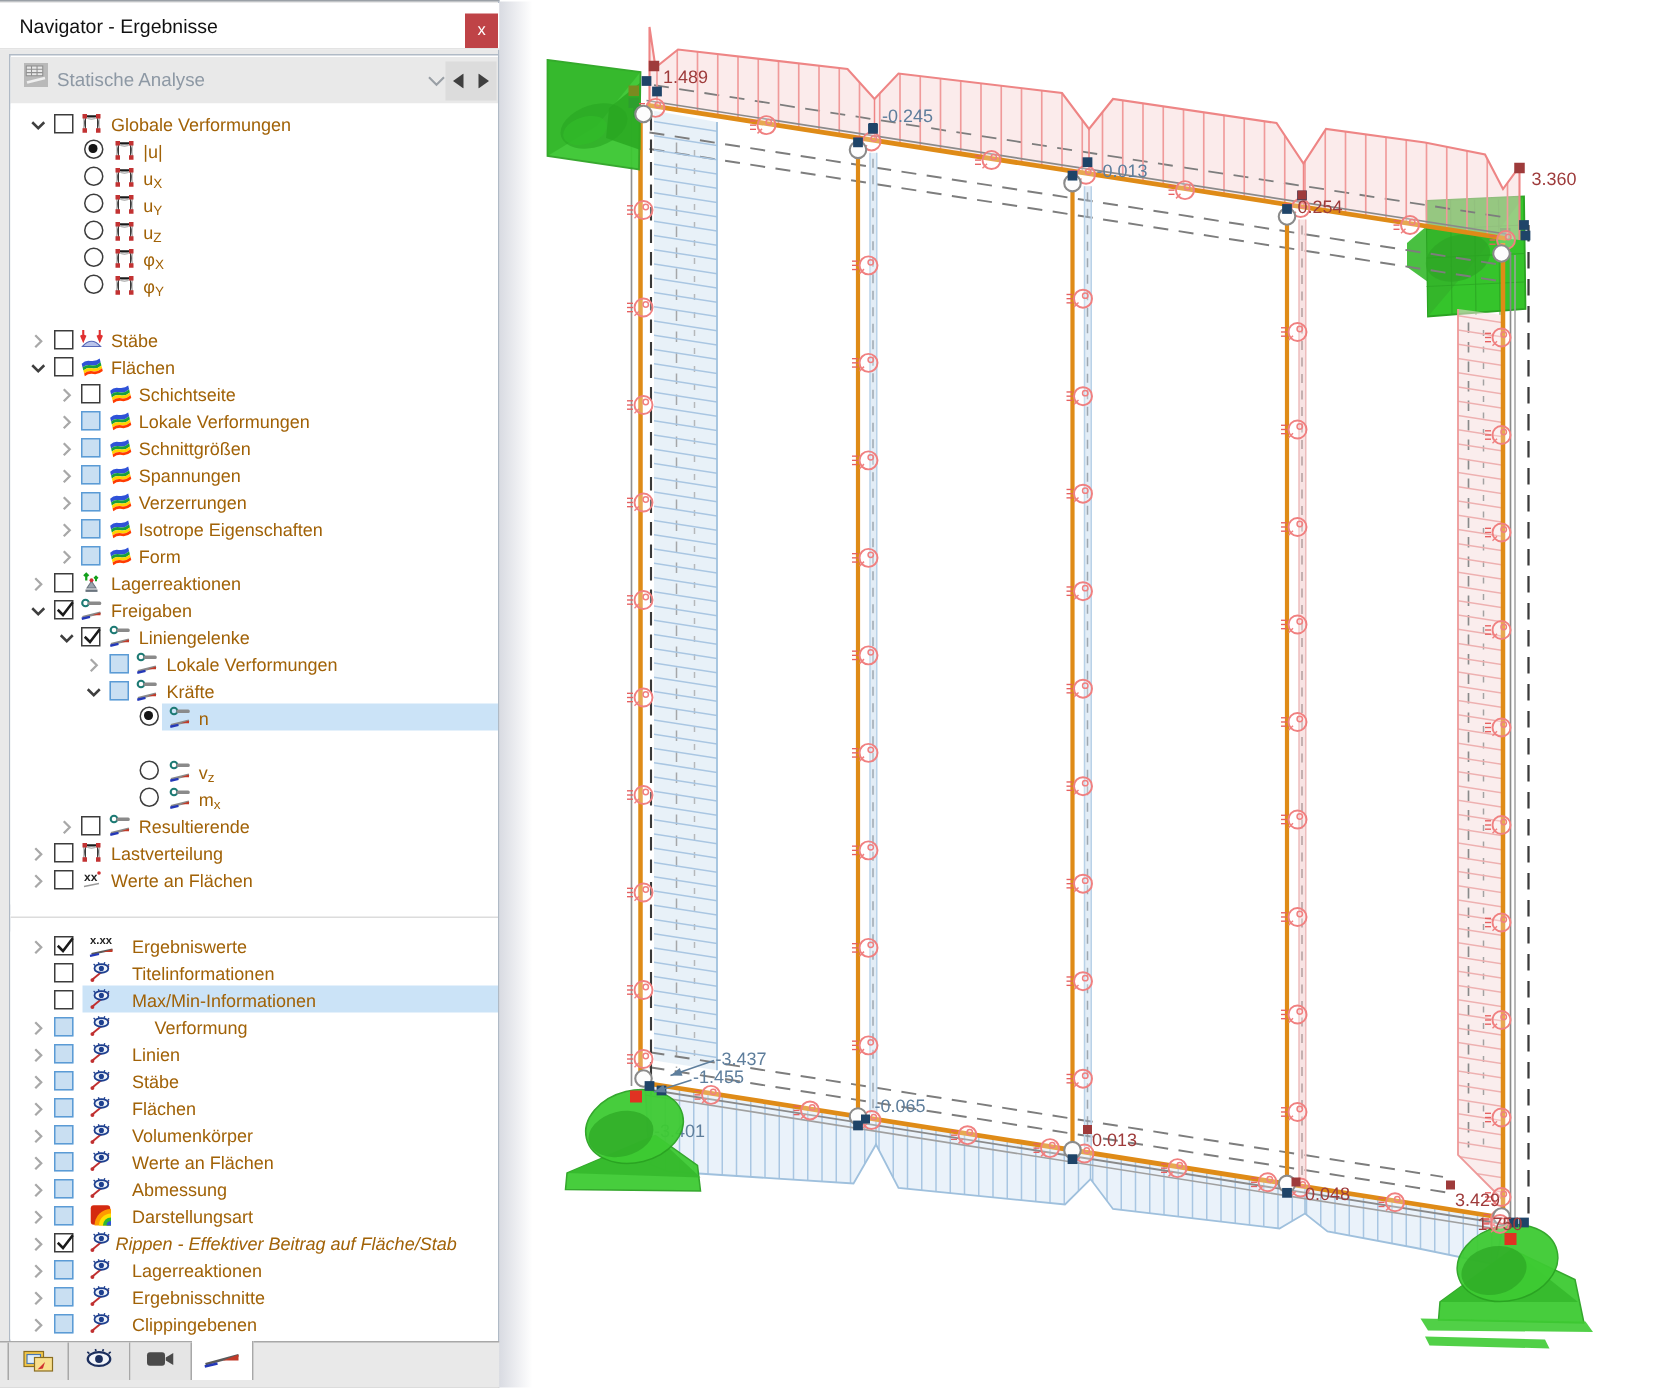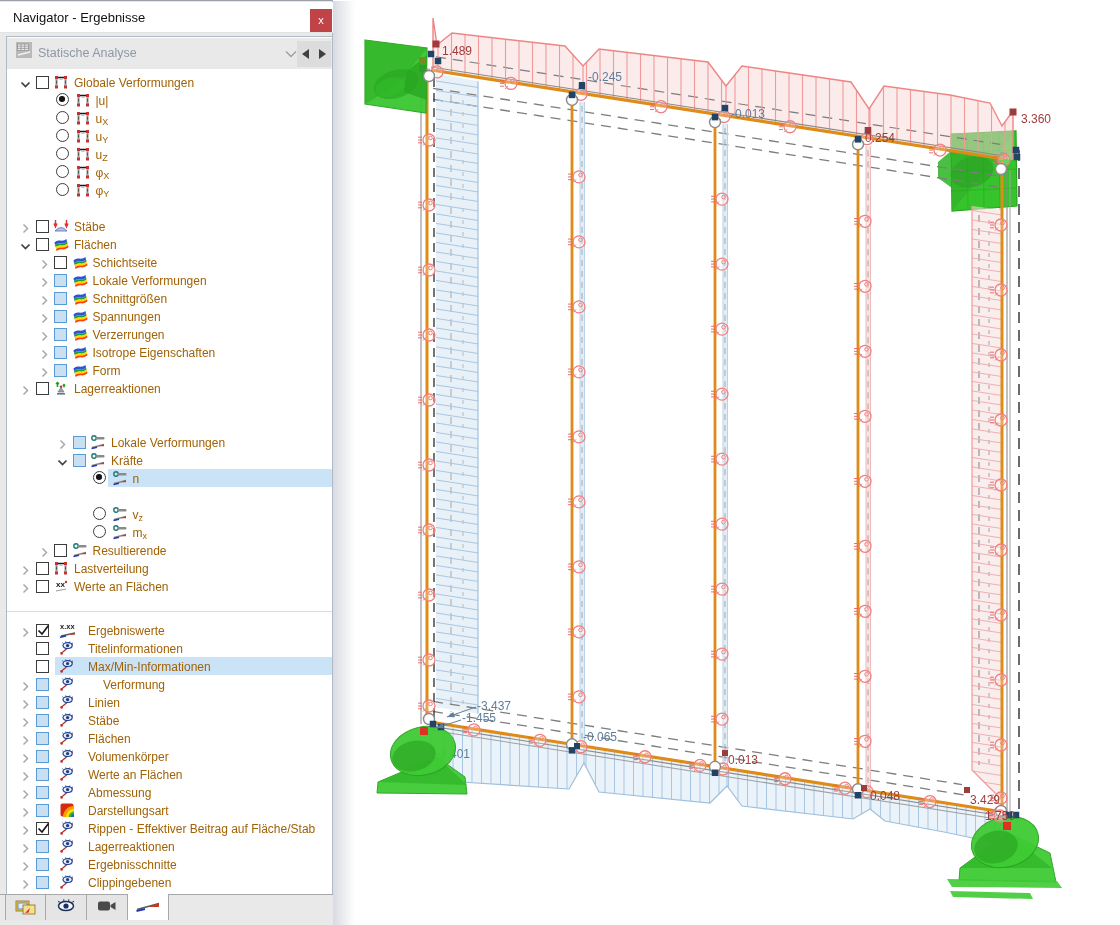--- a/index.html
+++ b/index.html
@@ -387,20 +387,60 @@
                 <svg width="16" height="16" viewBox="0 0 16 16">
     <path d="M5 12 L11 12 L8 7.5 Z" fill="#9aa4ae" stroke="#6b757f" stroke-width="0.7"></path>
     <rect x="4" y="13" width="8" height="1.6" fill="#6b757f"></rect>
     <path d="M4.5 7 L4.5 2.5 M3 4 L4.5 2.5 L6 4" stroke="#12a01b" stroke-width="1.5" fill="none"></path>
     <path d="M11 7.5 L11 4.5 M9.8 5.7 L11 4.5 L12.2 5.7" stroke="#12a01b" stroke-width="1.3" fill="none"></path>
     <circle cx="8" cy="6.8" r="1.3" fill="#d03030"></circle>
   </svg>
               </span>
               <span class="tlabel" style="left: 67px;"><span>Lagerreaktionen</span></span>
             </div>
+            <div class="trow" style="top: 324px;">
+              <span class="texp" style="left: 13px;"><svg width="11" height="11" viewBox="0 0 11 11">
+                  <path d="M1.5 3.5 L5.5 7.5 L9.5 3.5" stroke="#3f3f3f" stroke-width="1.7" fill="none"></path>
+                </svg></span>
+              <span class="tcb" style="left: 28.5px;">
+                <svg width="17" height="17" viewBox="0 0 17 17">
+                  <path d="M3.5 8.5 L7 12 L13.5 3.5" stroke="#1a1a1a" stroke-width="1.7" fill="none"></path>
+                </svg>
+              </span>
+              <span class="ticon" style="left: 46px;">
+                <svg width="16" height="16" viewBox="0 0 16 16">
+    <circle cx="4" cy="4" r="2.2" fill="none" stroke="#1d7a74" stroke-width="1.4"></circle>
+    <rect x="5.5" y="3" width="9" height="2.4" rx="1" fill="#8a8a8a"></rect>
+    <path d="M2 13.5 L8 12 L14 10.5" stroke="#8a8a8a" stroke-width="1.6" fill="none"></path>
+    <path d="M8.5 12.2 L14 12.2 L14 10.3 Z" fill="#c23a28"></path>
+    <path d="M1.5 14.5 L7 13.2" stroke="#2438b8" stroke-width="1.6" fill="none"></path>
+  </svg>
+              </span>
+              <span class="tlabel" style="left: 67px;"><span>Freigaben</span></span>
+            </div>
+            <div class="trow" style="top: 342px;">
+              <span class="texp" style="left: 31.5px;"><svg width="11" height="11" viewBox="0 0 11 11">
+                  <path d="M1.5 3.5 L5.5 7.5 L9.5 3.5" stroke="#3f3f3f" stroke-width="1.7" fill="none"></path>
+                </svg></span>
+              <span class="tcb" style="left: 47px;">
+                <svg width="17" height="17" viewBox="0 0 17 17">
+                  <path d="M3.5 8.5 L7 12 L13.5 3.5" stroke="#1a1a1a" stroke-width="1.7" fill="none"></path>
+                </svg>
+              </span>
+              <span class="ticon" style="left: 64.5px;">
+                <svg width="16" height="16" viewBox="0 0 16 16">
+    <circle cx="4" cy="4" r="2.2" fill="none" stroke="#1d7a74" stroke-width="1.4"></circle>
+    <rect x="5.5" y="3" width="9" height="2.4" rx="1" fill="#8a8a8a"></rect>
+    <path d="M2 13.5 L8 12 L14 10.5" stroke="#8a8a8a" stroke-width="1.6" fill="none"></path>
+    <path d="M8.5 12.2 L14 12.2 L14 10.3 Z" fill="#c23a28"></path>
+    <path d="M1.5 14.5 L7 13.2" stroke="#2438b8" stroke-width="1.6" fill="none"></path>
+  </svg>
+              </span>
+              <span class="tlabel" style="left: 85.5px;"><span>Liniengelenke</span></span>
+            </div>
             <div class="trow" style="top: 360px;">
               <span class="texp" style="left: 50px;"><svg width="11" height="11" viewBox="0 0 11 11">
                   <path d="M3.5 1.5 L7.5 5.5 L3.5 9.5" stroke="#a8a8a8" stroke-width="1.5" fill="none"></path>
                 </svg></span>
               <span class="tcb mixed" style="left: 65.5px;"></span>
               <span class="ticon" style="left: 83px;">
                 <svg width="16" height="16" viewBox="0 0 16 16">
     <circle cx="4" cy="4" r="2.2" fill="none" stroke="#1d7a74" stroke-width="1.4"></circle>
     <rect x="5.5" y="3" width="9" height="2.4" rx="1" fill="#8a8a8a"></rect>
     <path d="M2 13.5 L8 12 L14 10.5" stroke="#8a8a8a" stroke-width="1.6" fill="none"></path>
@@ -705,21 +745,21 @@
               </span>
               <span class="ticon" style="left: 52px;">
                 <svg width="16" height="16" viewBox="0 0 16 16">
     <path d="M2 13.5 L13.5 4" stroke="#c03030" stroke-width="1.3" fill="none"></path>
     <circle cx="2.6" cy="13.4" r="1.3" fill="#c03030"></circle>
     <ellipse cx="8.6" cy="5.6" rx="4.6" ry="2.9" fill="#eef2f8" stroke="#1d3f8f" stroke-width="1.2"></ellipse>
     <circle cx="8.6" cy="5.6" r="1.7" fill="#1d3f8f"></circle>
     <path d="M4.5 3.6 L3.4 2.7 M7 2.6 L6.6 1.5 M10.4 2.6 L10.9 1.5 M12.7 3.7 L13.8 2.9" stroke="#1d3f8f" stroke-width="0.9"></path>
   </svg>
               </span>
-              <span class="tlabel" style="left: 81px;"><span>Rippen - Effektiver Beitrag auf Fläche/Stab</span></span>
+              <span class="tlabel" style="left: 70px; font-style: italic;"><span>Rippen - Effektiver Beitrag auf Fläche/Stab</span></span>
             </div>
             <div class="trow" style="top: 216px;">
               <span class="texp" style="left: 13px;"><svg width="11" height="11" viewBox="0 0 11 11">
                   <path d="M3.5 1.5 L7.5 5.5 L3.5 9.5" stroke="#a8a8a8" stroke-width="1.5" fill="none"></path>
                 </svg></span>
               <span class="tcb mixed" style="left: 28.5px;"></span>
               <span class="ticon" style="left: 52px;">
                 <svg width="16" height="16" viewBox="0 0 16 16">
     <path d="M2 13.5 L13.5 4" stroke="#c03030" stroke-width="1.3" fill="none"></path>
     <circle cx="2.6" cy="13.4" r="1.3" fill="#c03030"></circle>

